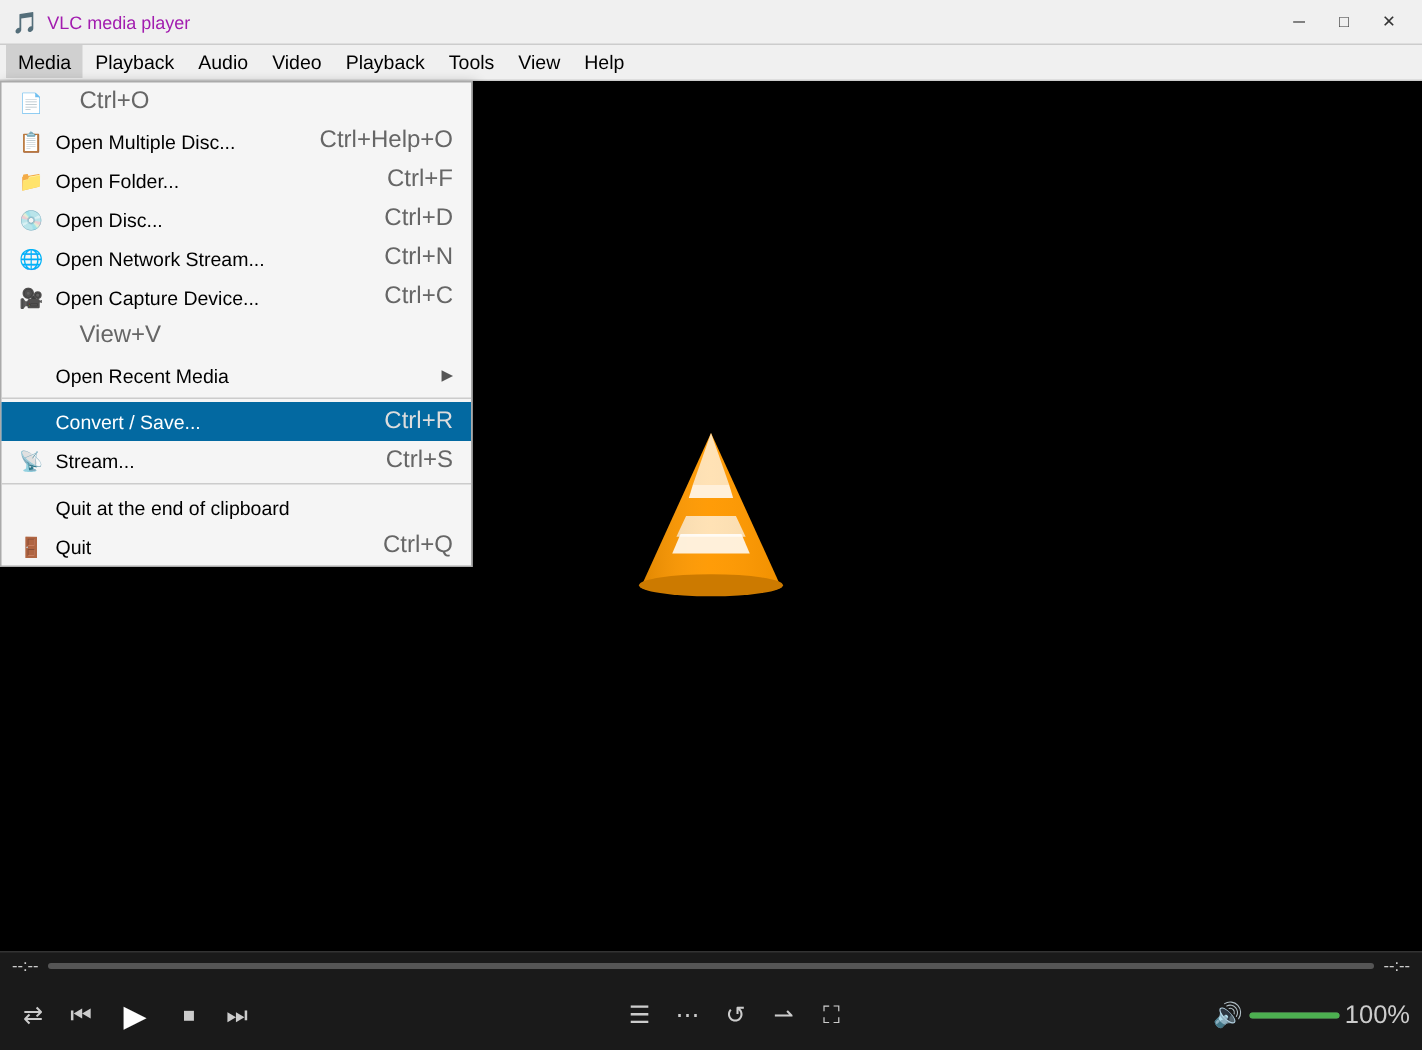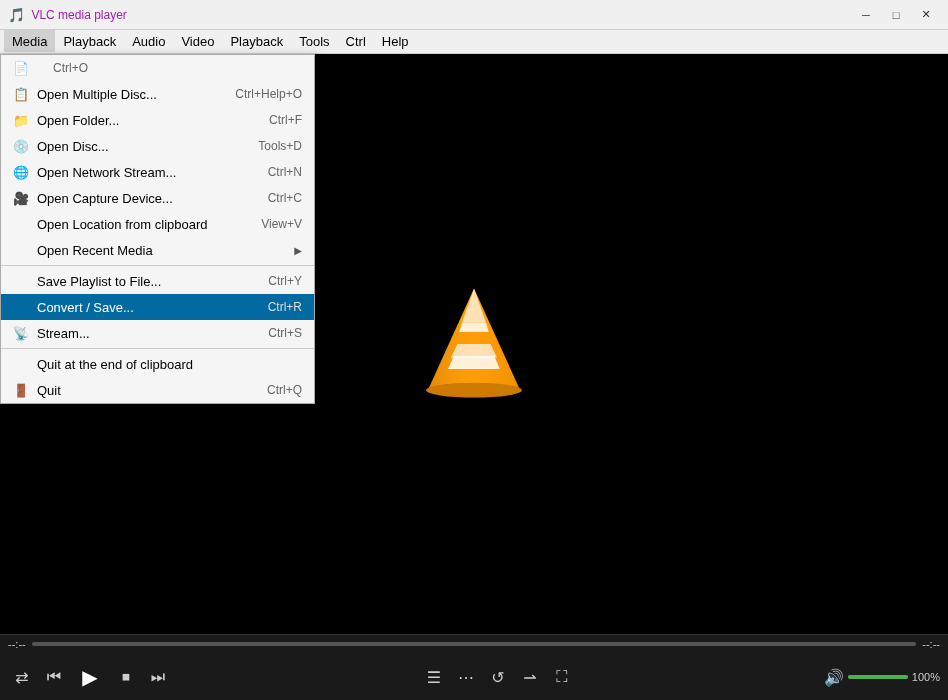--- a/index.html
+++ b/index.html
@@ -177,21 +177,21 @@
       position: relative;
     }
     .volume-fill {
       width: 100%;
       height: 100%;
       background: #4caf50;
       border-radius: 2px;
     }
     .vol-label {
       color: #ccc;
-      font-size: 11px;
+      font-size: 17px;
     }
 
     
     .dropdown-overlay {
       position: absolute;
       top: 54px;
       left: 0;
       z-index: 1000;
     }
     .dropdown-menu {
@@ -224,21 +224,21 @@
       align-items: center;
       justify-content: center;
       flex-shrink: 0;
     }
     .menu-label {
       flex: 1;
       font-size: 13px;
       padding-left: 4px;
     }
     .menu-shortcut {
-      font-size: 12px;
+      font-size: 16px;
       color: #666;
       margin-left: 20px;
     }
     .menu-row.highlighted .menu-shortcut { color: #ddd; }
     .menu-arrow {
       font-size: 10px;
       color: #555;
     }
   </style>
 </head>
@@ -256,21 +256,21 @@
   </div>
 </div>
 
 <div class="menu-bar">
   <div class="menu-item active">Media</div>
   <div class="menu-item">Playback</div>
   <div class="menu-item">Audio</div>
   <div class="menu-item">Video</div>
   <div class="menu-item">Playback</div>
   <div class="menu-item">Tools</div>
-  <div class="menu-item">Ctrl</div>
+  <div class="menu-item">View</div>
   <div class="menu-item">Help</div>
 </div>
 
 <div class="video-area">
 
   <svg class="vlc-cone" viewBox="0 0 120 130" xmlns="http://www.w3.org/2000/svg">
 
     <polygon points="60,5 110,115 10,115" fill="#f90"></polygon>
 
     <polygon points="60,5 73,42 47,42" fill="white" opacity="0.7"></polygon>
@@ -317,58 +317,52 @@
         </div>
       <span class="menu-label">Open Folder...</span>
       <span class="menu-shortcut">Ctrl+F</span>
     </div>
 
     <div class="menu-row">
       <div class="menu-icon-area">
           <span style="font-size:13px;">💿</span>
         </div>
       <span class="menu-label">Open Disc...</span>
-      <span class="menu-shortcut">Tools+D</span>
+      <span class="menu-shortcut">Ctrl+D</span>
     </div>
 
     <div class="menu-row">
       <div class="menu-icon-area">
           <span style="font-size:13px;">🌐</span>
         </div>
       <span class="menu-label">Open Network Stream...</span>
       <span class="menu-shortcut">Ctrl+N</span>
     </div>
 
     <div class="menu-row">
       <div class="menu-icon-area">
           <span style="font-size:13px;">🎥</span>
         </div>
       <span class="menu-label">Open Capture Device...</span>
       <span class="menu-shortcut">Ctrl+C</span>
     </div>
 
     <div class="menu-row">
       <div class="menu-icon-area"></div>
-      <span class="menu-label">Open Location from clipboard</span>
       <span class="menu-shortcut">View+V</span>
     </div>
 
     <div class="menu-row">
       <div class="menu-icon-area"></div>
       <span class="menu-label">Open Recent Media</span>
       <span class="menu-arrow">▶</span>
     </div>
 
     <div class="menu-row separator"></div>
 
-    <div class="menu-row">
-      <div class="menu-icon-area"></div>
-      <span class="menu-label">Save Playlist to File...</span>
-      <span class="menu-shortcut">Ctrl+Y</span>
-    </div>
 
     <div class="menu-row highlighted">
       <div class="menu-icon-area"></div>
       <span class="menu-label">Convert / Save...</span>
       <span class="menu-shortcut" style="color:#ddd;text-align:right;">Ctrl+R</span>
     </div>
 
     <div class="menu-row">
       <div class="menu-icon-area">
           <span style="font-size:13px;">📡</span>

